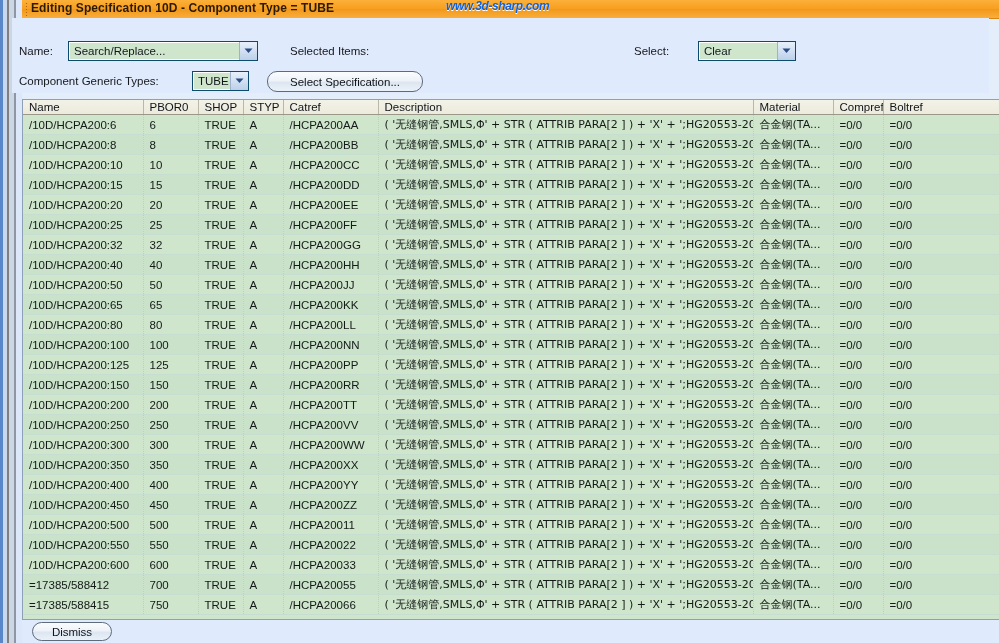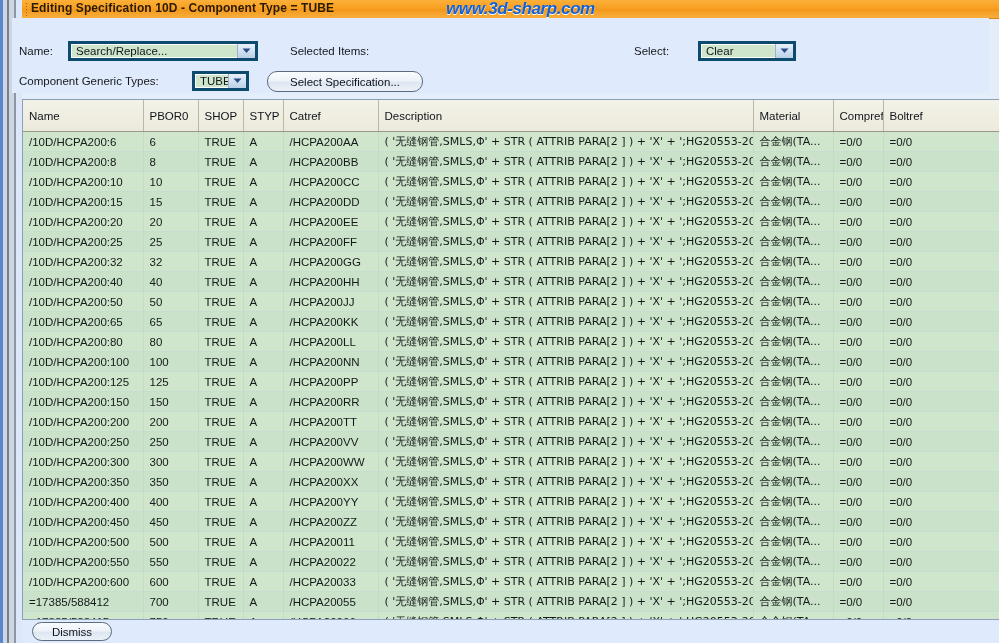--- a/index.html
+++ b/index.html
@@ -62,21 +62,21 @@
     left: 9px; top: 1px;
     font-size: 12px;
     font-weight: bold;
     color: #2b1a04;
     white-space: nowrap;
     letter-spacing: 0.1px;
   }
   .watermark {
     position: absolute;
     left: 424px; top: -1px;
-    font-size: 17px;
+    font-size: 12px;
     font-weight: bold;
     font-style: italic;
     color: #1161d8;
     text-shadow: 0 1px 0 #ffffff;
     white-space: nowrap;
     letter-spacing: -0.4px;
   }
 
   
   .toolbar {
@@ -89,21 +89,21 @@
     position: absolute;
     font-size: 11.5px;
     color: #16181c;
     white-space: nowrap;
   }
 
   .combo {
     position: absolute;
     height: 20px;
     box-sizing: border-box;
-    border: 3px solid #0c4a6e;
+    border: 1px solid #0c4a6e;
     background: #cfe5cc;
     display: flex;
     align-items: stretch;
     box-shadow: inset 0 0 0 1px #ffffff;
   }
   .combo .combo-value {
     flex: 1 1 auto;
     display: flex;
     align-items: center;
     padding-left: 5px;
@@ -159,21 +159,21 @@
     background: #cfe5cc;
     overflow: hidden;
   }
   table.grid {
     border-collapse: collapse;
     table-layout: fixed;
     width: 976px;
     font-size: 11.5px;
   }
   table.grid th {
-    height: 31px;
+    height: 14px;
     background: linear-gradient(to bottom, #f3f2e8 0%, #eceadb 100%);
     border-right: 1px solid #b9b7a6;
     border-bottom: 1px solid #9a9888;
     font-weight: normal;
     text-align: left;
     padding: 0 0 0 6px;
     color: #10141a;
     white-space: nowrap;
     overflow: hidden;
   }

